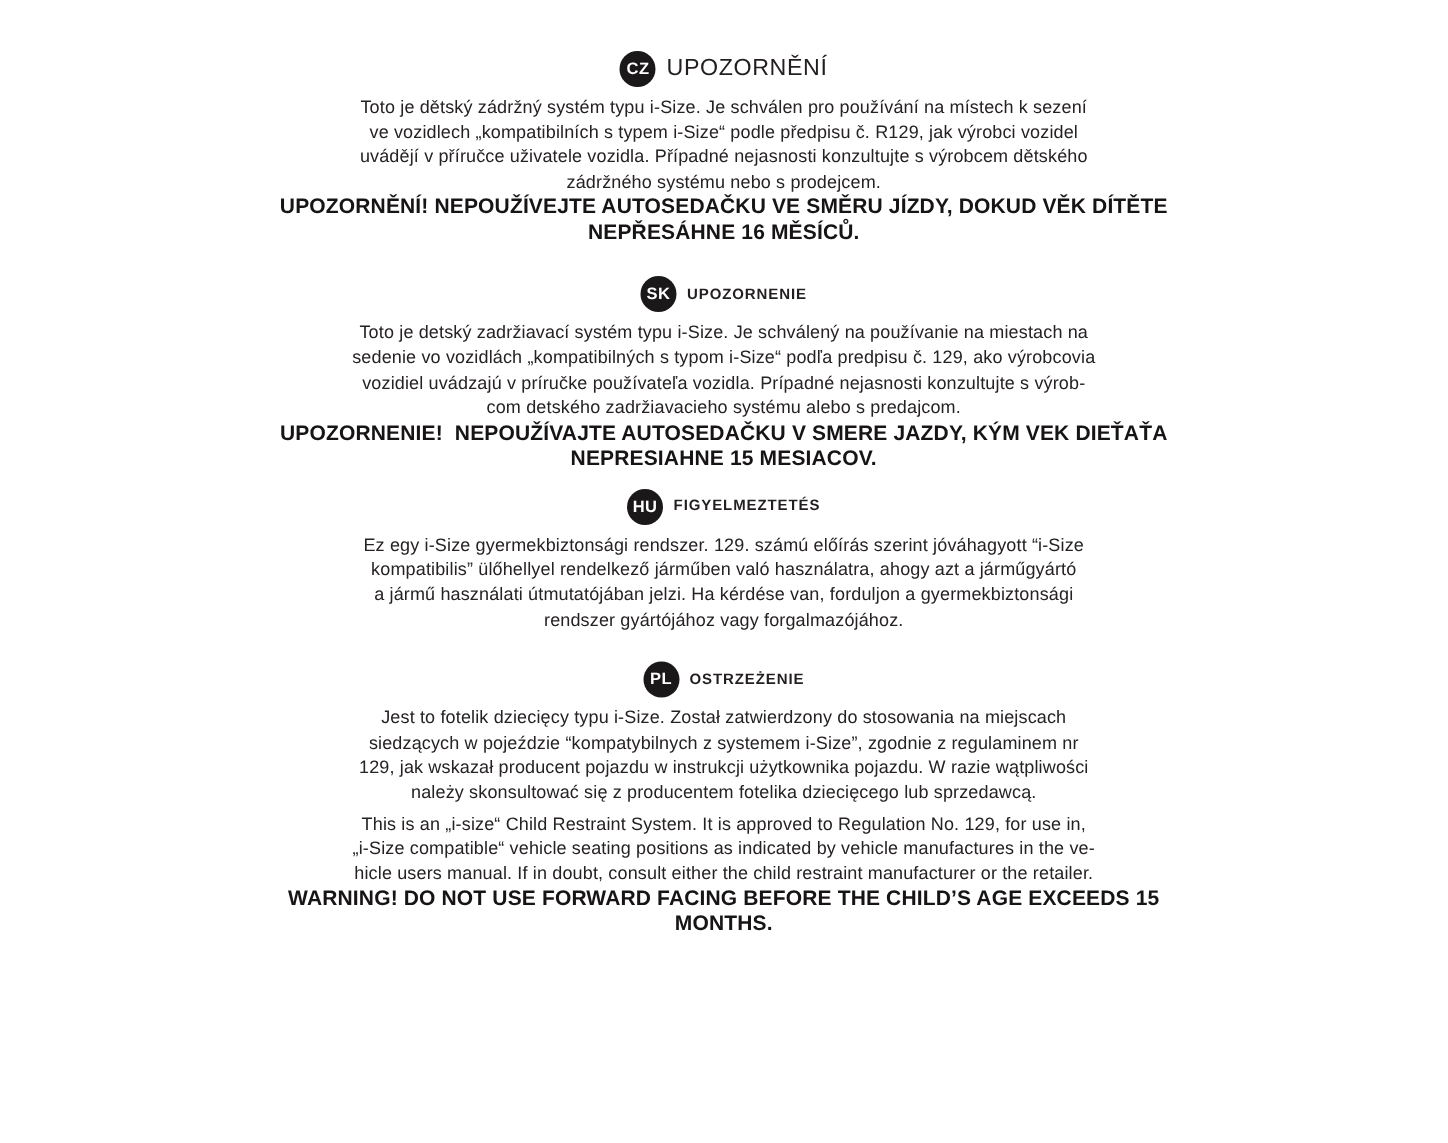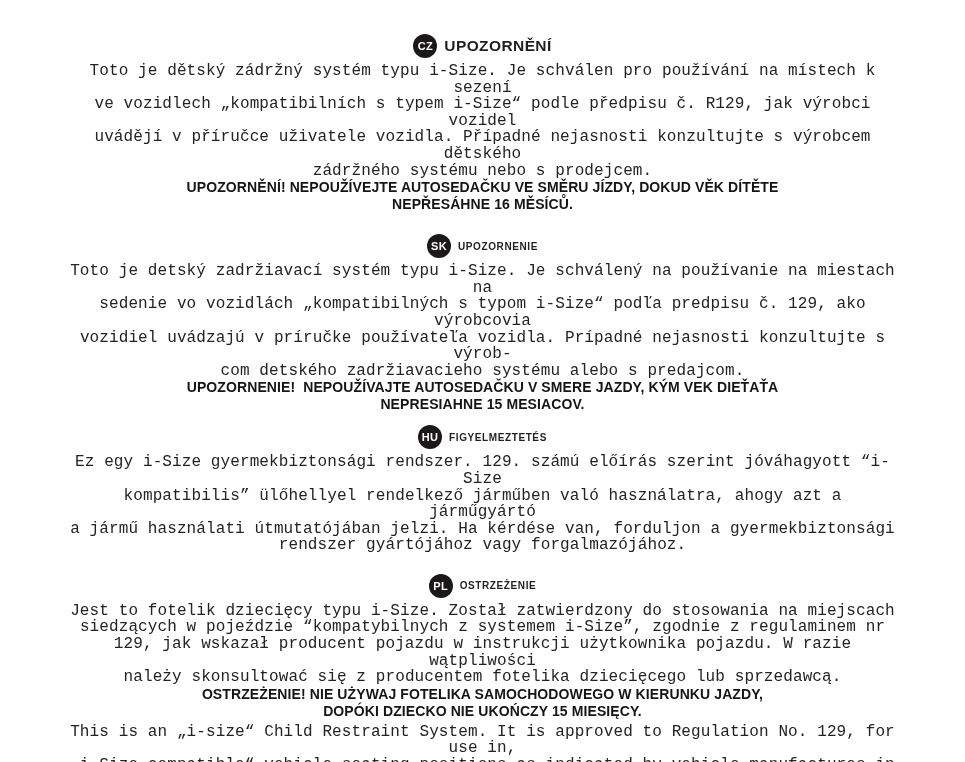--- a/index.html
+++ b/index.html
@@ -52,31 +52,30 @@
     flex: 0 0 auto;
   }
   .section-title {
     font-size: 10px;
     font-weight: 700;
     letter-spacing: 0.6px;
     color: #231f20;
     white-space: nowrap;
   }
   .section-title.regular {
-    font-weight: 700;
+    font-weight: 400;
     font-size: 15.5px;
     letter-spacing: 0.4px;
   }
   .section-body {
-    font-size: 16px;
+    font-size: 12px;
     line-height: 16.6px;
     letter-spacing: 0.1px;
     white-space: pre-line;
     color: #262223;
-    font-family: Liberation Mono, monospace;
   }
   .section-warning {
     font-size: 14px;
     line-height: 17px;
     font-weight: 700;
     letter-spacing: 0.1px;
     white-space: pre-line;
     color: #171415;
   }
 </style>
@@ -125,22 +124,20 @@
 
     <div class="section section-pl">
       <div class="section-header">
         <span class="lang-badge">PL</span>
         <span class="section-title">OSTRZEŻENIE</span>
       </div>
       <div class="section-body">Jest to fotelik dziecięcy typu i-Size. Został zatwierdzony do stosowania na miejscach
 siedzących w pojeździe “kompatybilnych z systemem i-Size”, zgodnie z regulaminem nr
 129, jak wskazał producent pojazdu w instrukcji użytkownika pojazdu. W razie wątpliwości
 należy skonsultować się z producentem fotelika dziecięcego lub sprzedawcą.</div>
-      <div class="section-warning">OSTRZEŻENIE! NIE UŻYWAJ FOTELIKA SAMOCHODOWEGO W KIERUNKU JAZDY,
-DOPÓKI DZIECKO NIE UKOŃCZY 15 MIESIĘCY.</div>
     </div>
 
     <div class="section section-en">
       <div class="section-body">This is an „i-size“ Child Restraint System. It is approved to Regulation No. 129, for use in,
 „i-Size compatible“ vehicle seating positions as indicated by vehicle manufactures in the ve-
 hicle users manual. If in doubt, consult either the child restraint manufacturer or the retailer.</div>
       <div class="section-warning">WARNING! DO NOT USE FORWARD FACING BEFORE THE CHILD’S AGE EXCEEDS 15
 MONTHS.</div>
     </div>
 

